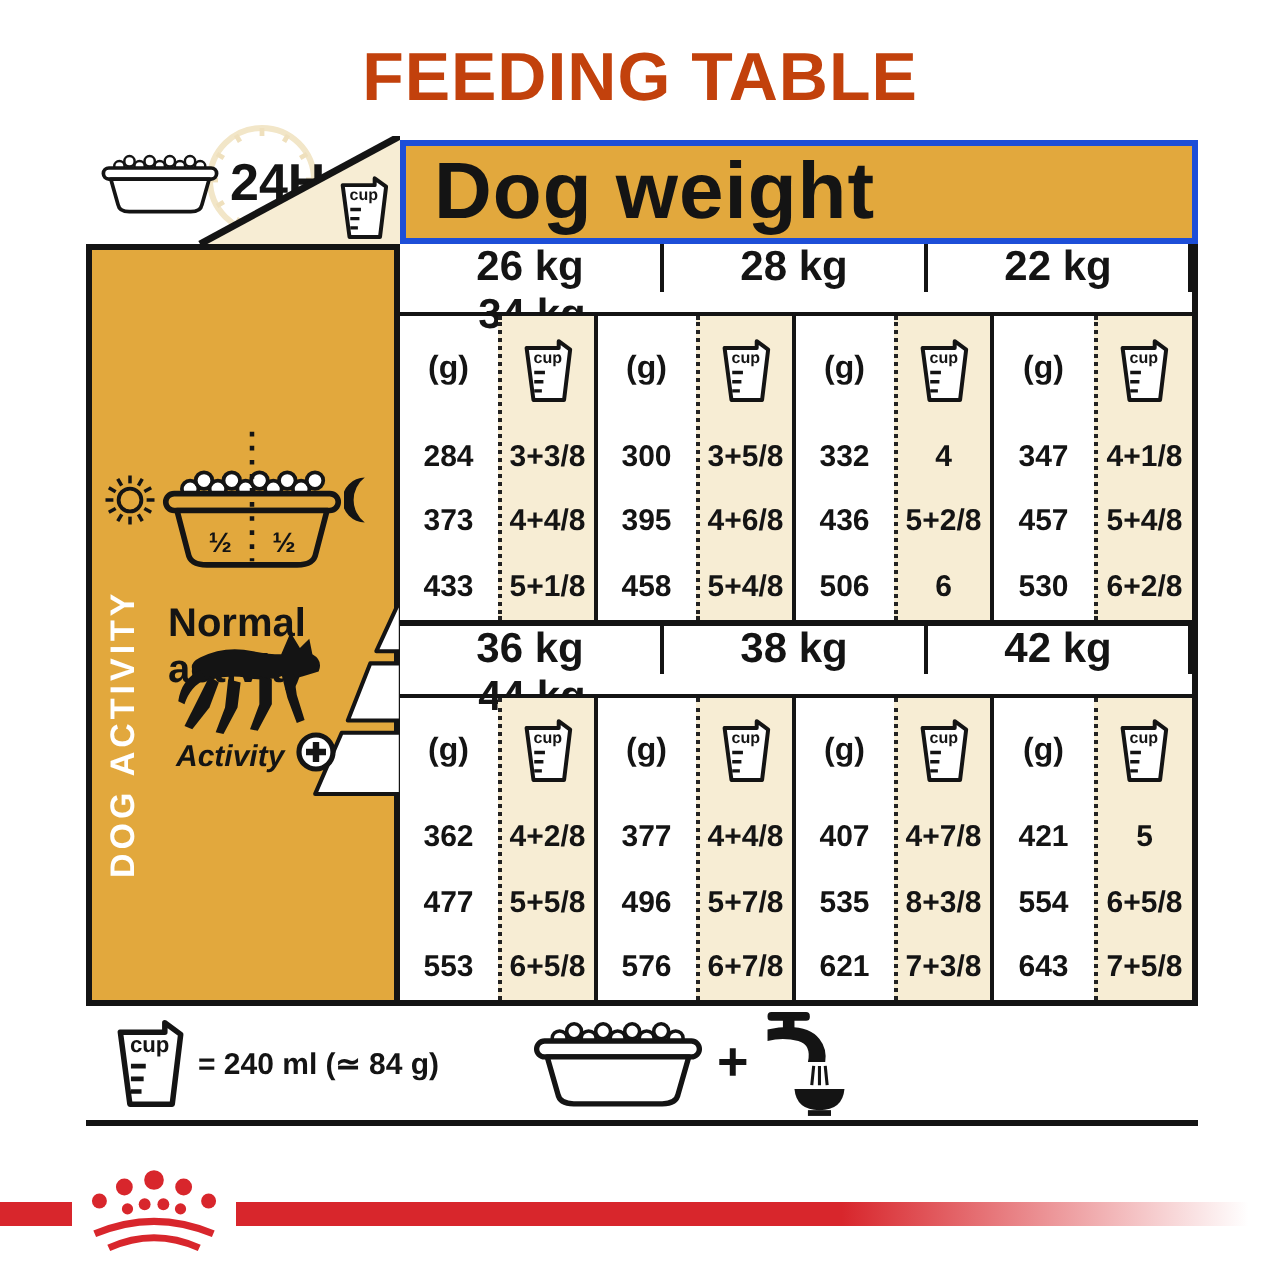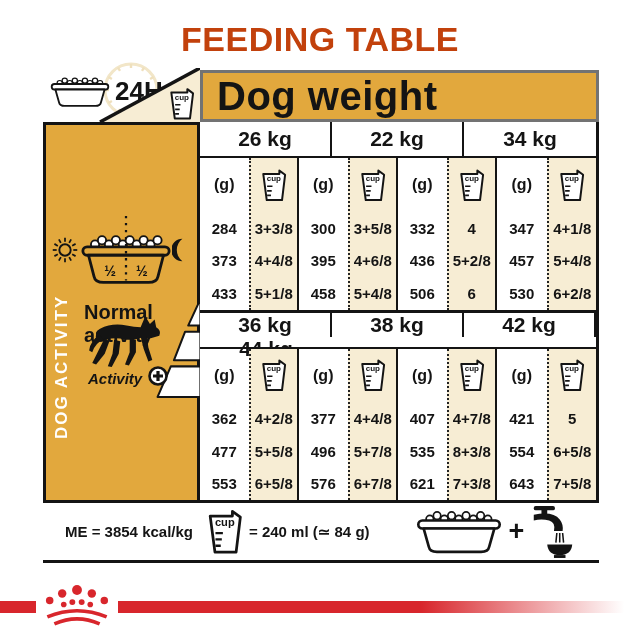--- a/index.html
+++ b/index.html
@@ -11,21 +11,21 @@
   .board{position:absolute;left:43px;top:68px;width:556px;height:495px;}
   
   .corner{position:absolute;left:0;top:0;width:157px;height:54px;}
   .clock{position:absolute;left:58px;top:-8px;width:60px;height:60px;}
   .corner-bowl{position:absolute;left:6px;top:8px;}
   .h24{position:absolute;left:72px;top:8px;font-size:26px;font-weight:bold;}
   .diag{position:absolute;left:0;top:0;width:157px;height:54px;}
   .corner-cup{position:absolute;left:126px;top:20px;}
   
   .dw-header{position:absolute;left:157px;top:2px;width:399px;height:52px;box-sizing:border-box;
-    background:#E2A83D;border:3px solid #737373;display:flex;align-items:center;
+    background:#E2A83D;border:3px solid #1d4ed8;display:flex;align-items:center;
     padding-left:14px;font-size:40px;font-weight:bold;letter-spacing:.5px;}
   
   .sidebar{position:absolute;left:0;top:54px;width:157px;height:381px;box-sizing:border-box;
     background:#E2A83D;border:3px solid #141414;}
   .sun{position:absolute;left:5px;top:111px;}
   .halfbowl{position:absolute;left:33px;top:104px;}
   .moon{position:absolute;left:126px;top:111px;}
   .v-label{position:absolute;left:6px;top:166px;height:148px;display:flex;align-items:center;
     writing-mode:vertical-rl;transform:rotate(180deg);color:#fff;font-size:17px;font-weight:bold;letter-spacing:2px;}
   .normal-act{position:absolute;left:38px;top:176px;font-size:20px;font-weight:bold;}
@@ -176,20 +176,21 @@
         <span id="plus-slot"><svg viewBox="0 0 22 22" width="22" height="22">
               <circle cx="11" cy="11" r="8.5" fill="#fff" stroke="#141414" stroke-width="2.6"></circle>
               <path d="M11,6 V16 M6,11 H16" stroke="#141414" stroke-width="3.2"></path>
             </svg></span>
       </div>
     </div>
 
     <div class="grid" id="grid">
         <div class="weight-row">
           <div class="wcell-head">26 kg</div>
+          <div class="wcell-head">28 kg</div>
           <div class="wcell-head">22 kg</div>
           <div class="wcell-head">34 kg</div>
         </div>
         <div class="body-row">
           <div class="wcell">
             <div class="subcol g">
               <div class="iconslot gunit">(g)</div>
               <div class="val">284</div>
               <div class="val">373</div>
               <div class="val">433</div>
@@ -352,21 +353,20 @@
               </div>
               <div class="val">5</div>
               <div class="val">6+5/8</div>
               <div class="val">7+5/8</div>
             </div>
           </div>
         </div>
       </div>
 
     <div class="inforow">
-      <span class="me-text">ME = 3854 kcal/kg</span>
       <span class="info-cup" id="info-cup-slot">
           <svg viewBox="0 0 34 42" width="36" height="46">
     <path d="M3,6 L24,6 L24,1.5 L31.5,7 L27.5,40 L7.5,40 Z" fill="#fff" stroke="#141414" stroke-width="2.6" stroke-linejoin="round"></path>
     <text x="7.5" y="15.5" font-size="10.5" font-weight="bold" fill="#141414" font-family="Liberation Sans,sans-serif">cup</text>
     <path d="M8,22 h7 M8,28 h6 M8,34 h5" stroke="#141414" stroke-width="2.2"></path>
           </svg>
         </span>
       <span class="equiv-text">= 240 ml (≃ 84 g)</span>
       <span class="info-bowl" id="info-bowl-slot">
           <svg viewBox="0 0 100 52" width="90" height="46">

